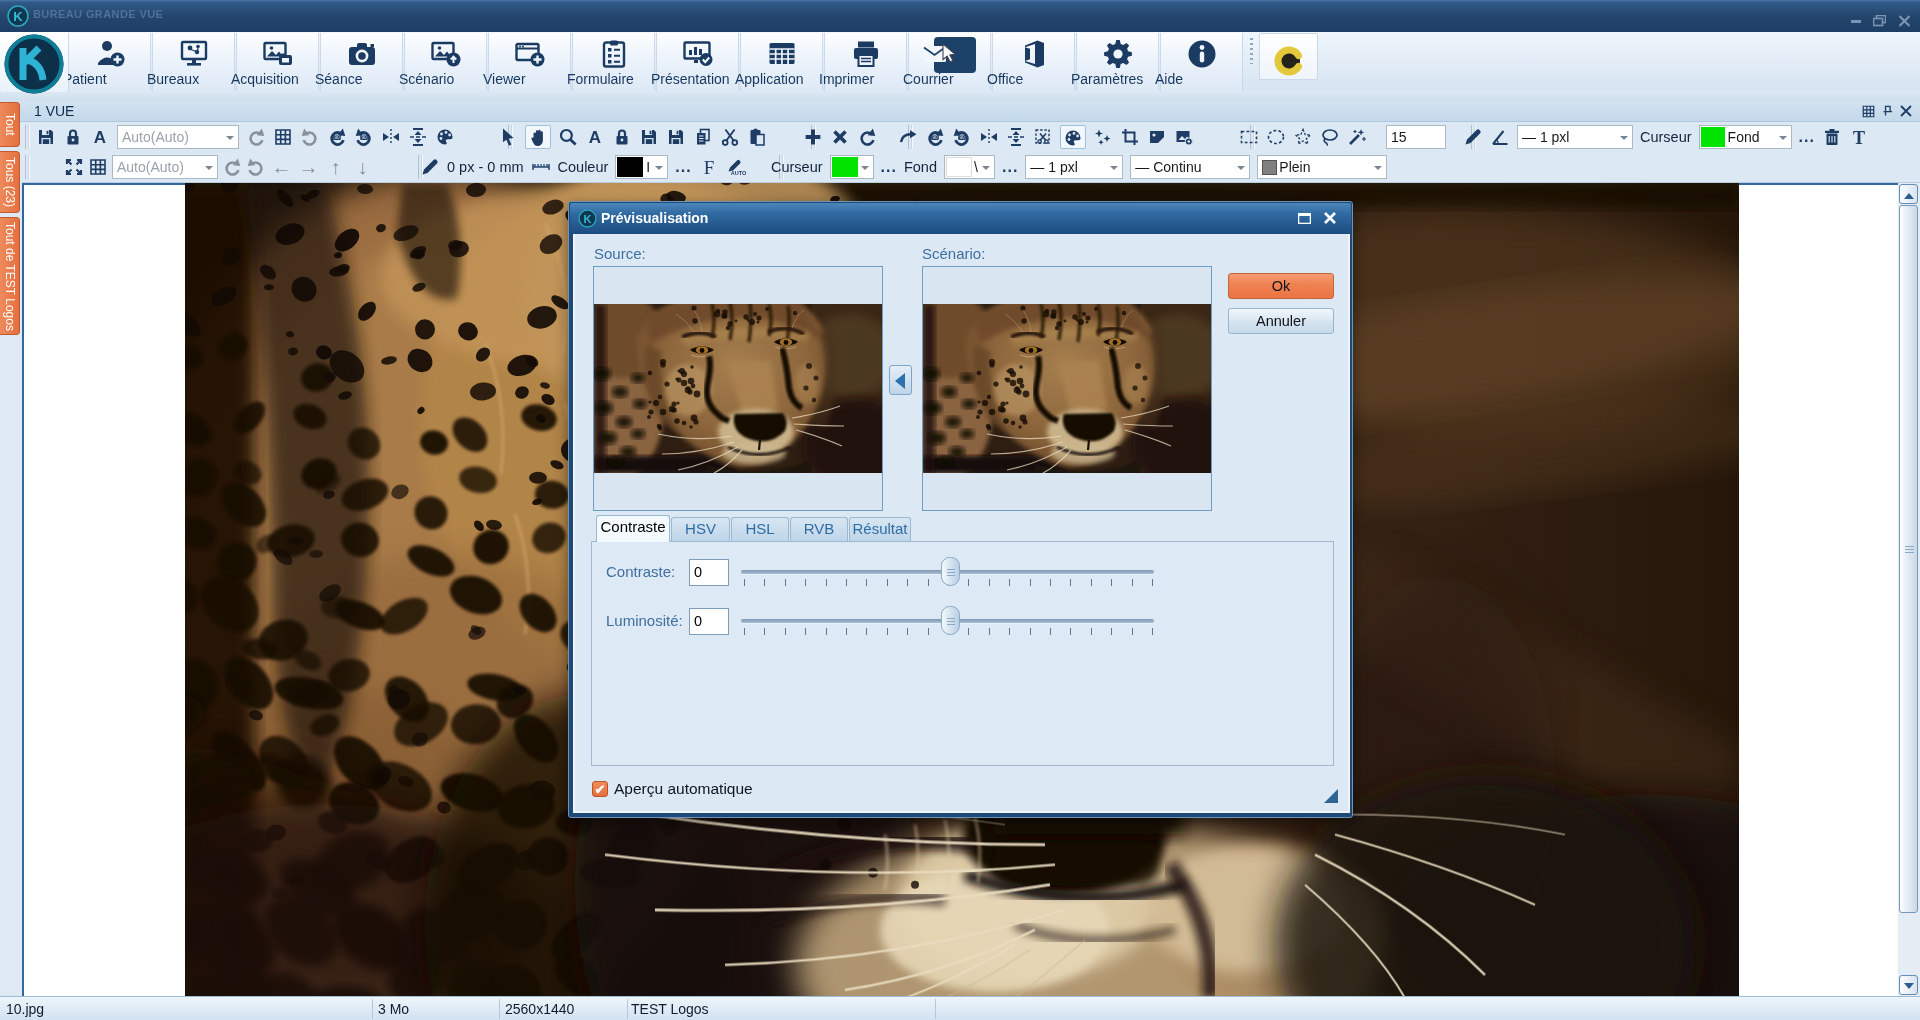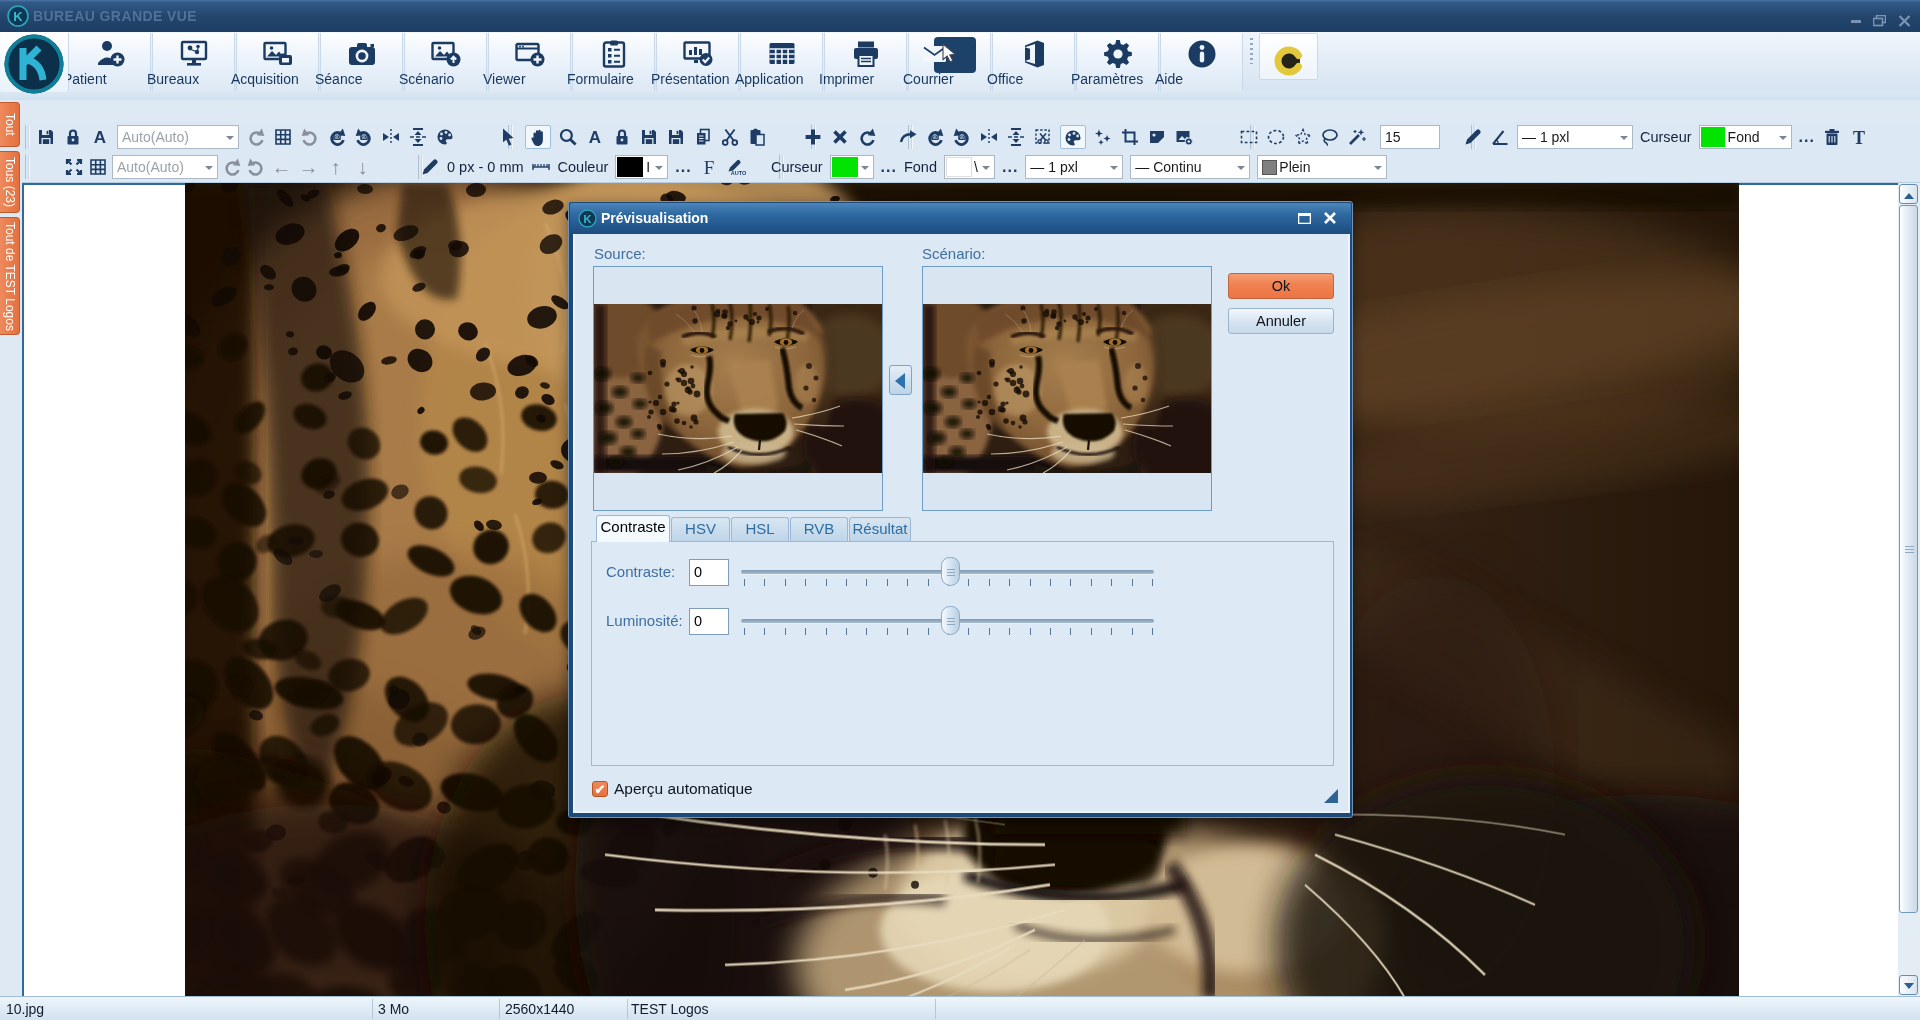--- a/index.html
+++ b/index.html
@@ -2,21 +2,21 @@
 <html lang="fr"><head><meta charset="utf-8">
 <style>
 *{margin:0;padding:0;box-sizing:border-box}
 html,body{width:1920px;height:1020px;overflow:hidden}
 body{font-family:"Liberation Sans",sans-serif;background:#dfe9f3}
 #app{position:relative;width:1920px;height:1020px;overflow:hidden}
 .abs{position:absolute}
 
 #titlebar{position:absolute;left:0;top:0;width:1920px;height:32px;
  background:linear-gradient(180deg,#4a76a5 0,#315a88 7%,#24466d 50%,#1d3f66 100%)}
-#titlebar .t{position:absolute;left:33px;top:8px;font-size:14px;font-weight:bold;color:#51719b;letter-spacing:.4px}
+#titlebar .t{position:absolute;left:33px;top:8px;font-size:11px;font-weight:bold;color:#51719b;letter-spacing:.4px}
 .wbtn{position:absolute;top:13px;color:#7b94b4;font-weight:bold}
 
 #ribbon{position:absolute;left:0;top:32px;width:1920px;height:68px;
  background:linear-gradient(180deg,#f0f6fc 0,#dfeaf5 55%,#d3e2f0 100%)}
 .rbtn{position:absolute;top:1px;width:83px;height:59px;text-align:left;
  background:linear-gradient(180deg,#fdfeff 0,#ecf3fb 45%,#dde9f5 100%);
  border:1px solid #c9d9ea;border-top:none;border-radius:0 0 2px 2px}
 .rbtn svg{position:absolute;top:5px;left:50%;margin-left:-16px}
 .rbtn span{position:absolute;bottom:4px;left:-6px;right:-6px;font-size:14px;color:#16365e}
 #klogo{position:absolute;left:0;top:0;width:68px;height:60px;background:linear-gradient(180deg,#ffffff,#e9f2fa);border-radius:0 0 3px 3px}
@@ -944,20 +944,32 @@
         <path d="M25.5,21.5 A11,11 0 1 1 25.5,10.5" stroke="#e3c83c" stroke-width="7" fill="none" stroke-linecap="round"></path>
       </svg>
 <div style="position:absolute;left:0;top:59px;width:1920px;height:9px;background:linear-gradient(#dde9f4,#cfe0ee)"></div>
 <div id="klogo"></div>
       <svg style="position:absolute;left:3px;top:1px" width="62" height="62">
         <circle cx="31" cy="31" r="29.5" fill="#0c3049"></circle>
         <circle cx="31" cy="31" r="27.5" fill="none" stroke="#0f7f99" stroke-width="4"></circle>
         <path d="M20,15 V47 M20,31 L36,15 M24,27 Q38,30 40,47" stroke="#2fb3d4" stroke-width="7" fill="none"></path>
       </svg>
 </div>
+<div id="vuerow">
+      <div class="v">1 VUE</div>
+      <svg class="abs" style="right:44px;top:4px" width="15" height="15" viewBox="0 0 20 20">
+        <use href="#i-grid" style="color:#1e3c64"></use>
+      </svg>
+      <svg class="abs" style="right:26px;top:4px" width="13" height="14" viewBox="0 0 20 20">
+        <path d="M7,3 h7 v8 h-7 Z M7,11 v6 M4,11 h13" stroke="#1e3c64" stroke-width="2" fill="none"></path>
+      </svg>
+      <svg class="abs" style="right:8px;top:5px" width="12" height="12">
+        <path d="M1,1 L11,11 M11,1 L1,11" stroke="#1e3c64" stroke-width="1.8"></path>
+      </svg>
+    </div>
 <div id="tb1">
       <div class="sep" style="left:3px"></div>
       <div class="tbg" style="left:10px">
         <svg class="icon20" width="20" height="20" viewBox="0 0 20 20">
           <use href="#i-save"></use>
         </svg>
         <svg class="icon20" width="20" height="20" viewBox="0 0 20 20">
           <use href="#i-lock"></use>
         </svg>
         <svg class="icon20" width="20" height="20" viewBox="0 0 20 20">
@@ -1080,21 +1092,21 @@
         </svg>
         <svg class="icon20" width="20" height="20" viewBox="0 0 20 20">
           <use href="#i-marqs"></use>
         </svg>
         <svg class="icon20" width="20" height="20" viewBox="0 0 20 20">
           <use href="#i-lasso"></use>
         </svg>
         <svg class="icon20" width="20" height="20" viewBox="0 0 20 20">
           <use href="#i-wand"></use>
         </svg>
-        <div class="dd dk" style="width:60px;background:#fff;margin-left:6px">15</div>
+        <div class="dd dk" style="width:60px;background:#fff;margin-left:12px">15</div>
       </div>
       <div class="sep" style="left:1449px"></div>
       <div class="tbg" style="left:1437px">
         <svg class="icon20" width="20" height="20" viewBox="0 0 20 20">
           <use href="#i-pen"></use>
         </svg>
         <svg class="icon20" width="20" height="20" viewBox="0 0 20 20">
           <use href="#i-angle"></use>
         </svg>
         <div class="dd dk" style="width:116px">—&nbsp;1 pxl<span class="ar"></span></div>

